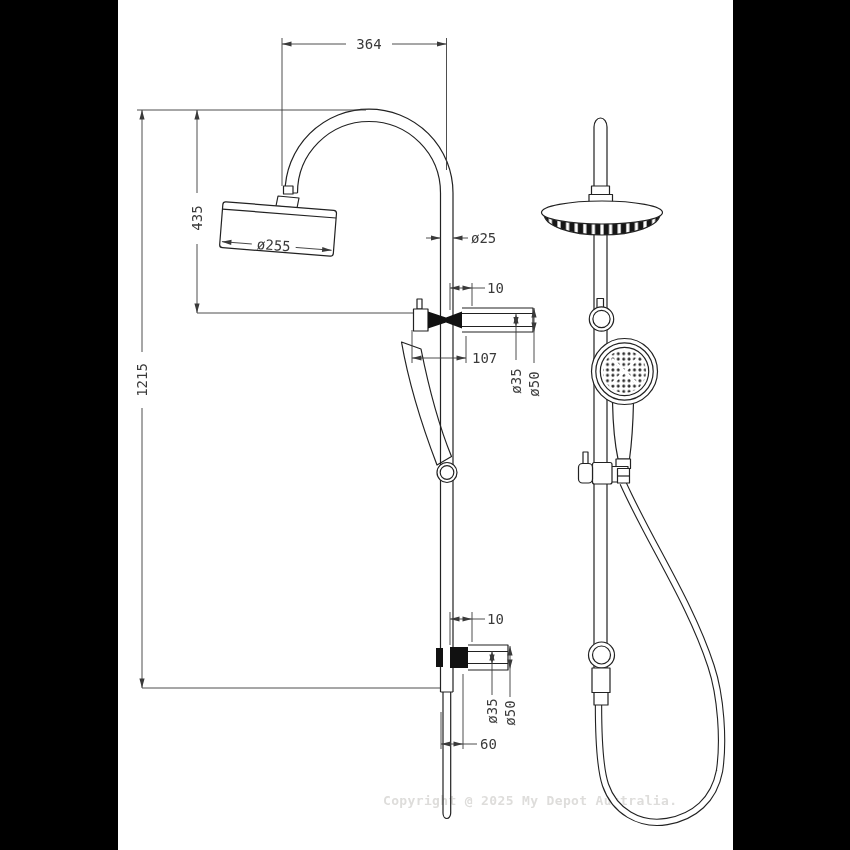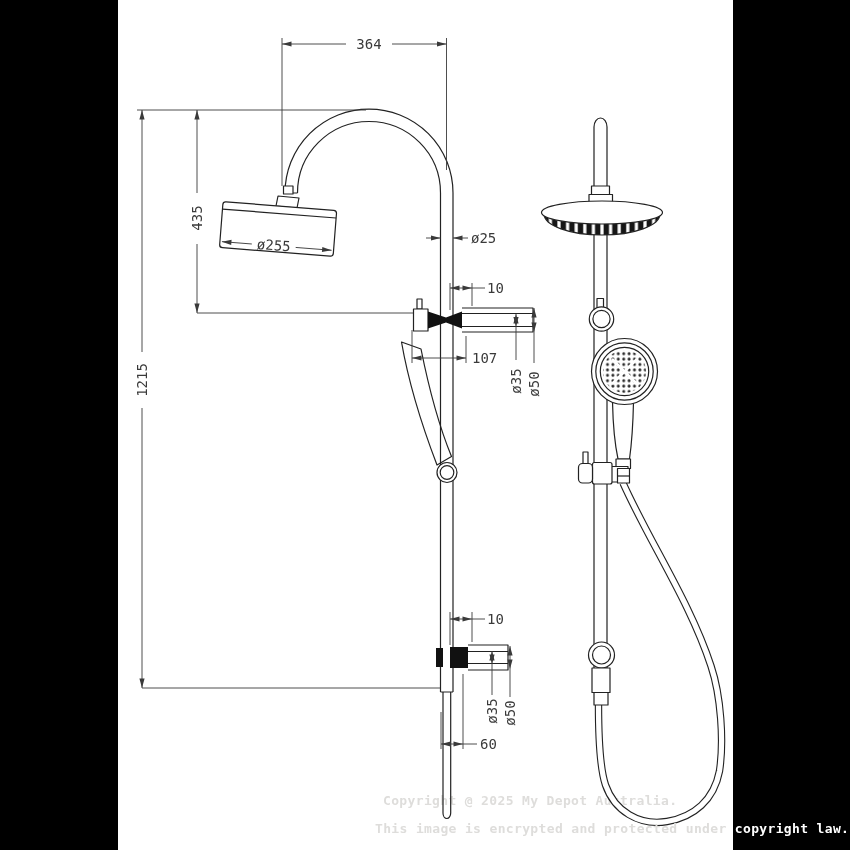--- a/index.html
+++ b/index.html
@@ -181,15 +181,14 @@
       <path class="dim-line" d="M441,712 V749 M463,674 V749 M441,744 H463 M463,744 H477"></path>
       <use href="#arh" class="arrow" transform="translate(441 744) rotate(180)"></use>
       <use href="#arh" class="arrow" transform="translate(463 744)"></use>
       <text class="dim-text" x="480" y="748.5">60</text>
     </g>
   </svg>
 
   <div class="band band-left"></div>
   <div class="band band-right"></div>
 
-  <div class="watermark wm2"><span>This image is encrypted and protected under </span><span class="wm-highlight">copyright law.</span></div>
 
 </div>
 
 </body></html>

